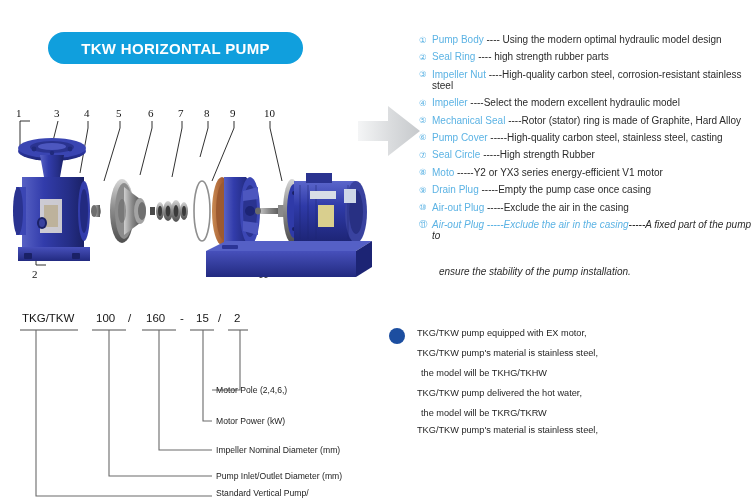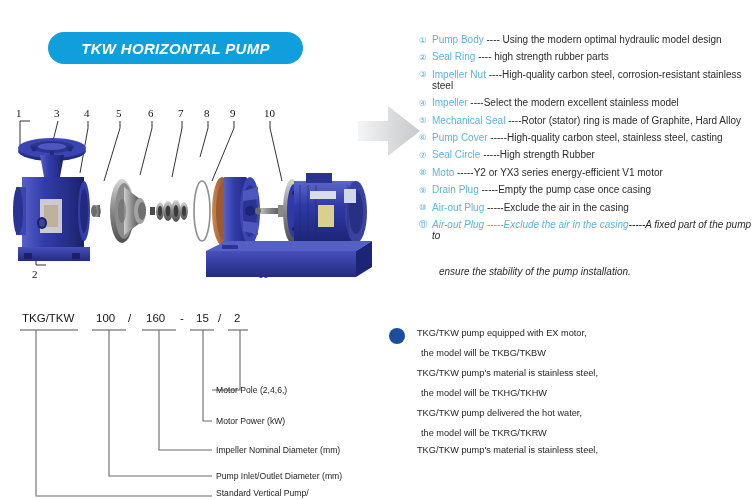--- a/index.html
+++ b/index.html
@@ -21,21 +21,20 @@
     position: absolute;
     left: 48px;
     top: 32px;
     width: 255px;
     height: 32px;
     background: #109fdd;
     border-radius: 16px;
     display: flex;
     align-items: center;
     justify-content: center;
-    font-style: italic;
   }
   #title-pill .label {
     color: #ffffff;
     font-size: 15px;
     font-weight: bold;
     letter-spacing: 0.3px;
   }
 
   
   #exploded-diagram {
@@ -364,21 +363,21 @@
     <span class="part-text"><span class="part-name">Seal Ring</span><span class="part-lead"> ---- </span><span>high strength rubber parts</span></span>
   </div>
 
   <div class="part-row">
     <span class="part-num">③</span>
     <span class="part-text"><span class="part-name">Impeller Nut</span><span class="part-lead"> ----</span><span>High-quality carbon steel, corrosion-resistant stainless steel</span></span>
   </div>
 
   <div class="part-row">
     <span class="part-num">④</span>
-    <span class="part-text"><span class="part-name">Impeller</span><span class="part-lead"> ----</span><span>Select the modern excellent stainless model</span></span>
+    <span class="part-text"><span class="part-name">Impeller</span><span class="part-lead"> ----</span><span>Select the modern excellent hydraulic model</span></span>
   </div>
 
   <div class="part-row">
     <span class="part-num">⑤</span>
     <span class="part-text"><span class="part-name">Mechanical Seal</span><span class="part-lead"> ----</span><span>Rotor (stator) ring is made of Graphite, Hard Alloy</span></span>
   </div>
 
   <div class="part-row">
     <span class="part-num">⑥</span>
     <span class="part-text"><span class="part-name">Pump Cover</span><span class="part-lead"> -----</span><span>High-quality carbon steel, stainless steel, casting</span></span>
@@ -453,19 +452,18 @@
       <text x="200" y="171">Pump Inlet/Outlet Diameter (mm)</text>
       <text x="200" y="188">Standard Vertical Pump/</text>
       <text x="200" y="199">Standard  Horizontal Pump</text>
     </g>
   </svg>
 </div>
 
 <div id="variants">
   <span class="bullet-dot"></span>
   <div class="variant-line">TKG/TKW pump equipped with EX motor,</div>
-  <div class="variant-line indent">the model will be TKBG/TKBW</div>
   <div class="variant-line">TKG/TKW pump's material is stainless steel,</div>
   <div class="variant-line indent">the model will be TKHG/TKHW</div>
   <div class="variant-line">TKG/TKW pump delivered the hot water,</div>
   <div class="variant-line indent">the model will be TKRG/TKRW</div>
   <div class="variant-line tight">TKG/TKW pump's material is stainless steel,</div>
 </div>
 
 </body></html>

